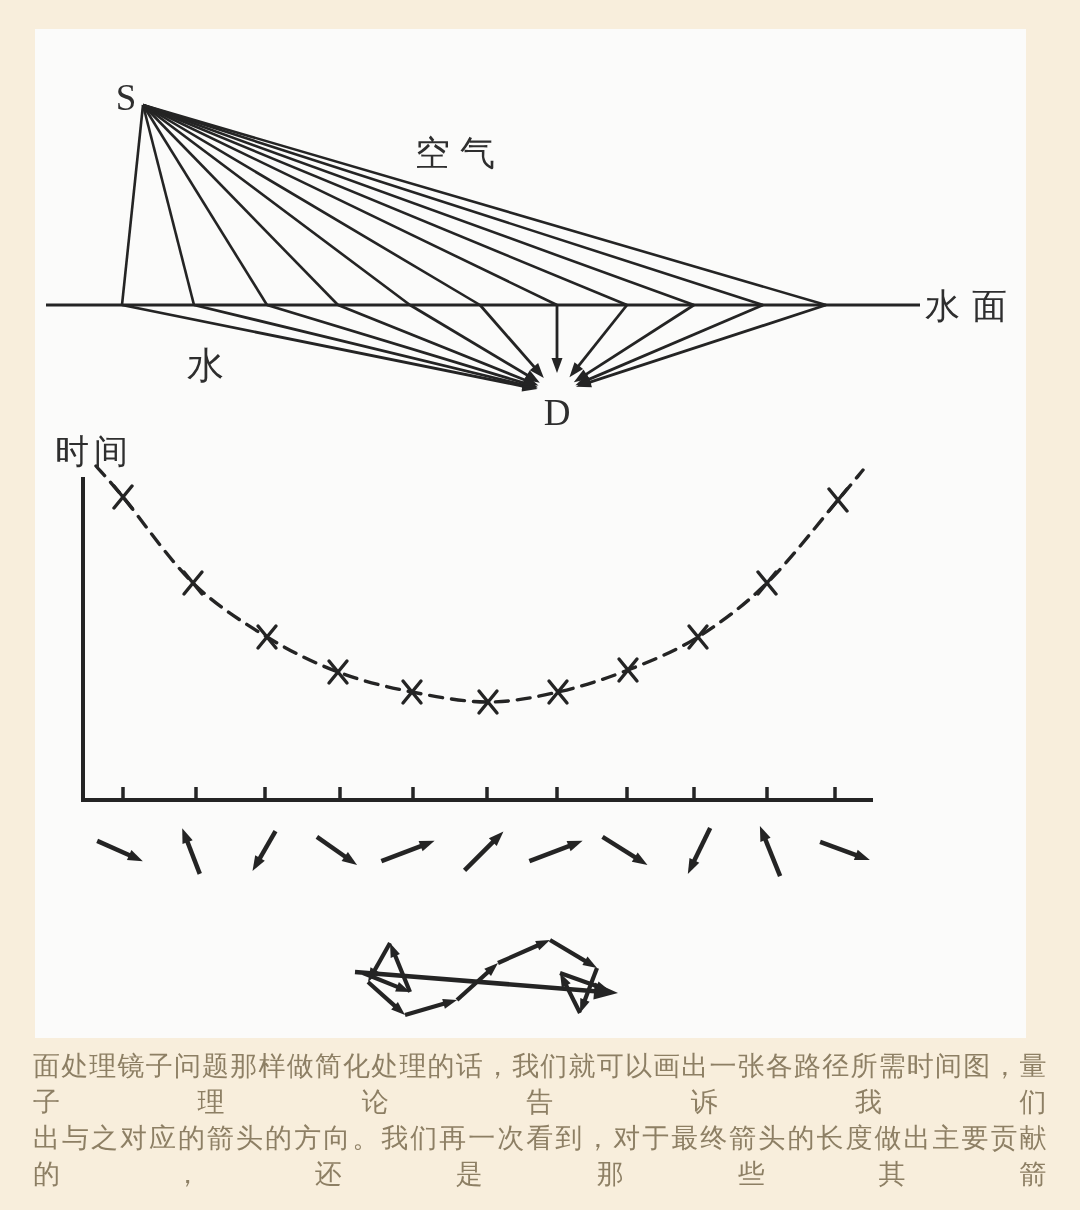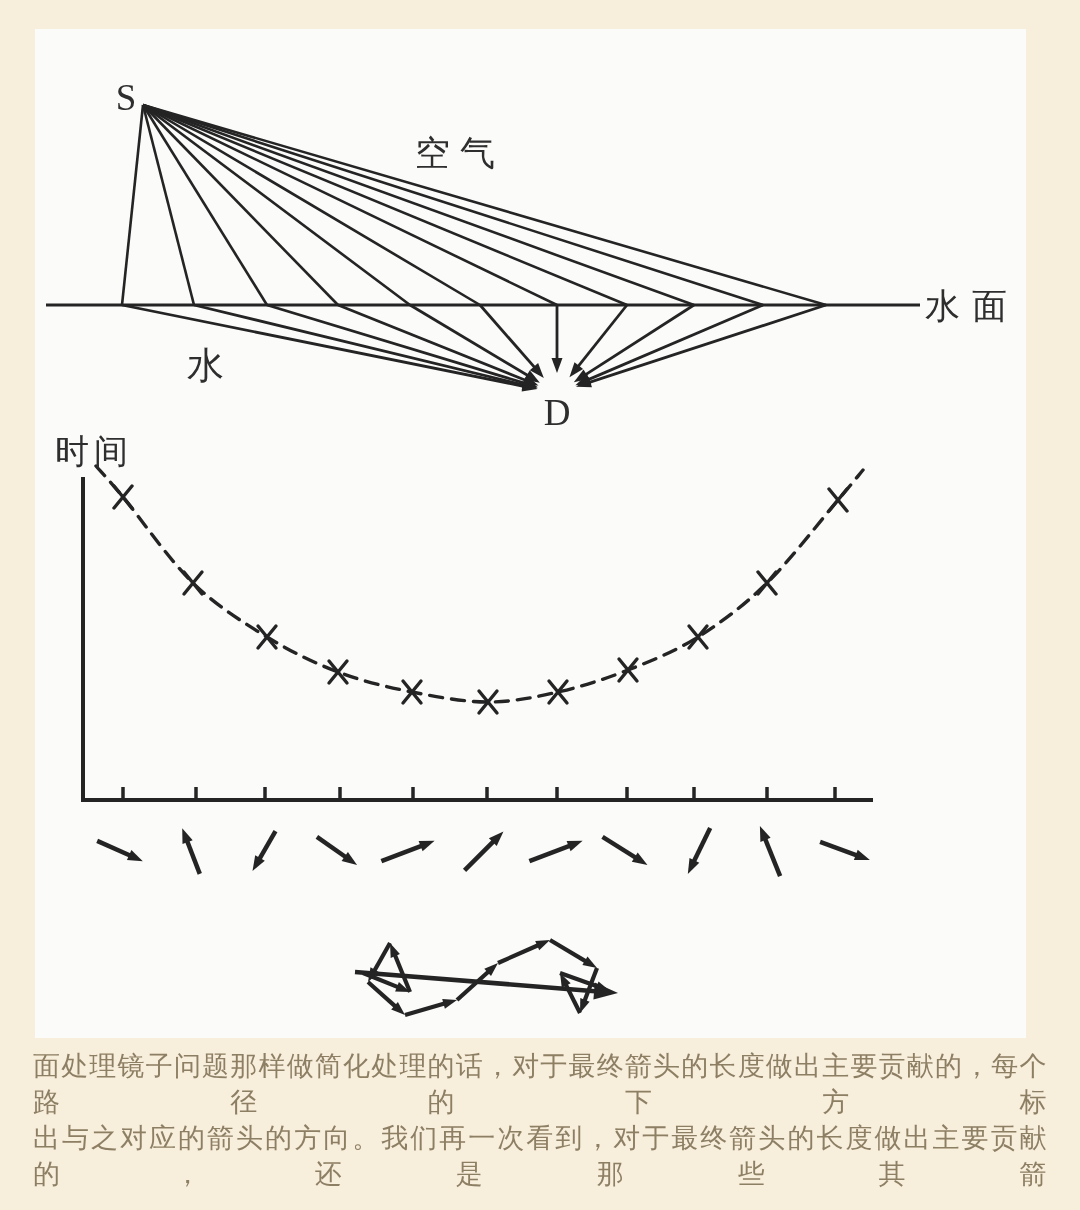--- a/index.html
+++ b/index.html
@@ -154,16 +154,16 @@
 
   <text class="serif-label" x="126" y="110" font-size="37" text-anchor="middle">S</text>
   <text class="serif-label" x="415" y="165" font-size="35" letter-spacing="10">空气</text>
   <text class="serif-label" x="925" y="318" font-size="35" letter-spacing="12">水面</text>
   <text class="serif-label" x="187" y="378" font-size="37">水</text>
   <text class="serif-label" x="557" y="425" font-size="37" text-anchor="middle">D</text>
   <text class="serif-label" x="55" y="463" font-size="34" letter-spacing="5">时间</text>
 </svg>
 
 <div id="caption">
-  <div class="cap-line">面处理镜子问题那样做简化处理的话，对于最终箭头的长度做出主要贡献的，每个路径的下方标</div>
+  <div class="cap-line">面处理镜子问题那样做简化处理的话，我们就可以画出一张各路径所需时间图，量子理论告诉我们</div>
   <div class="cap-line">出与之对应的箭头的方向。我们再一次看到，对于最终箭头的长度做出主要贡献的，还是那些其箭</div>
 
 </div>
 
 </body></html>

